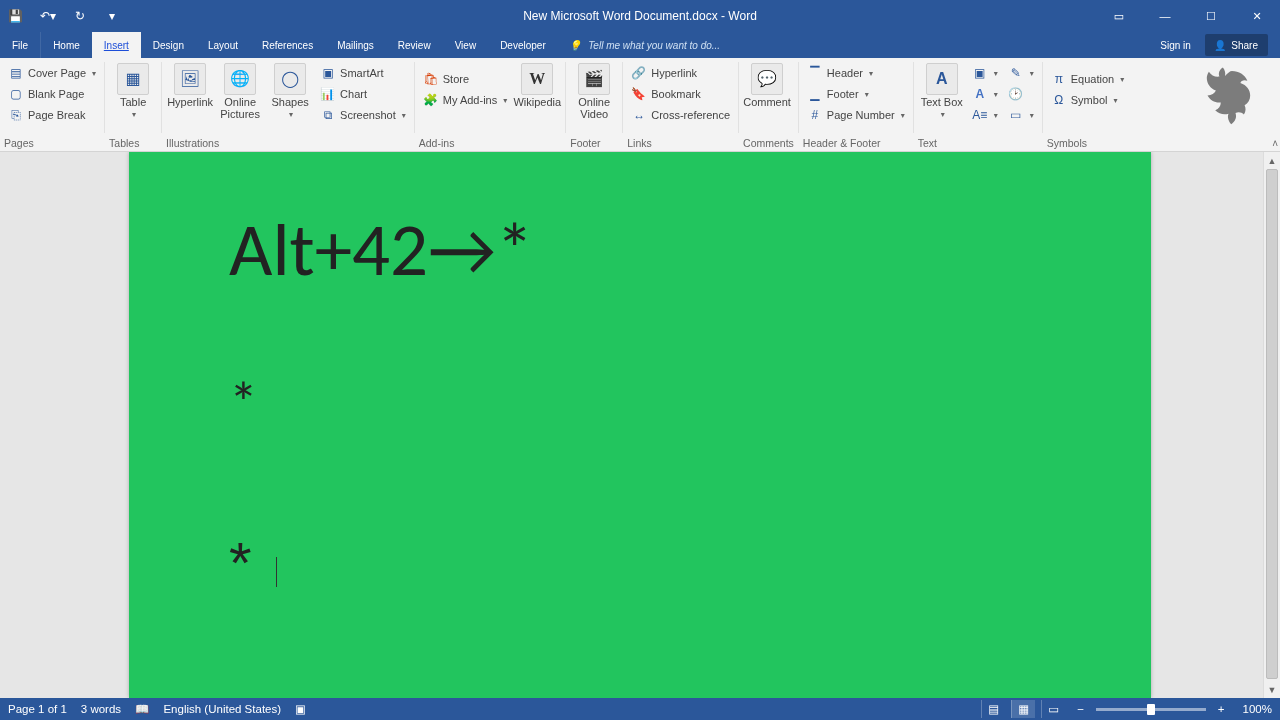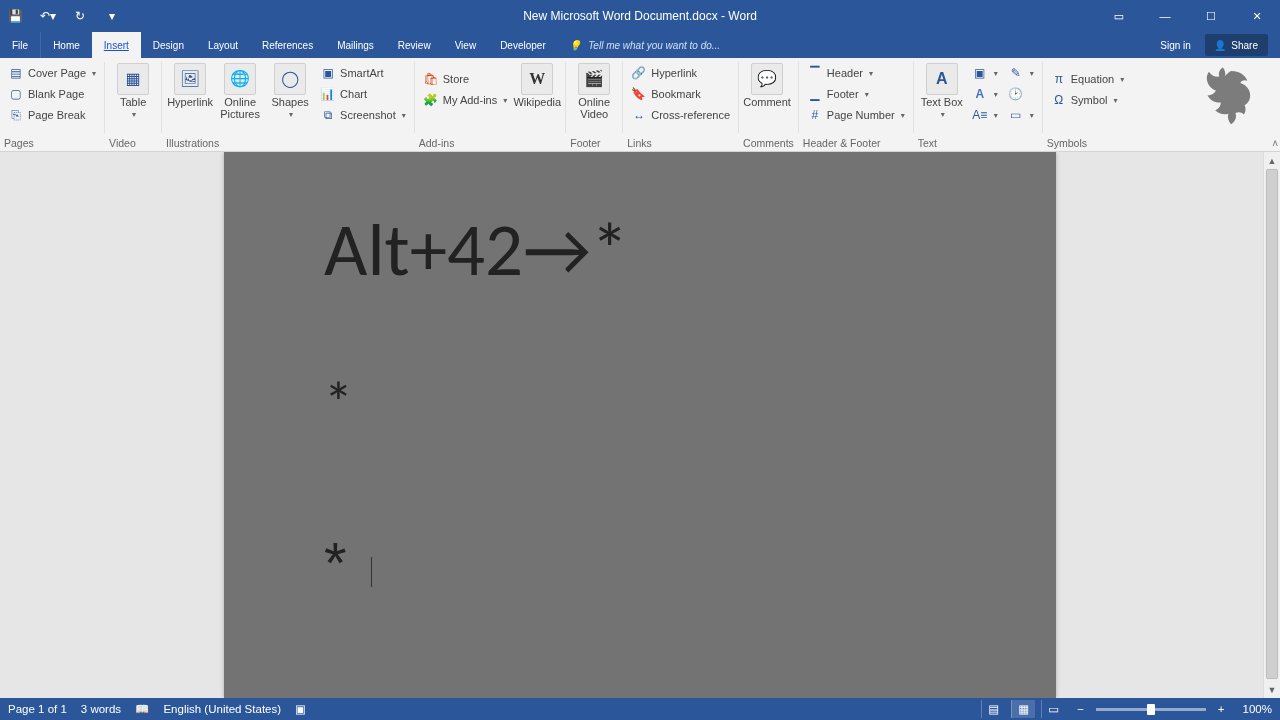--- a/index.html
+++ b/index.html
@@ -29,21 +29,21 @@
 .big{display:flex;flex-direction:column;align-items:center;justify-content:flex-start;width:48px;padding-top:3px;font-size:11px;color:#444;gap:2px;text-align:center;line-height:1.05;}
 .big .icon{width:32px;height:32px;background:#eaeaea;border:1px solid #cfcfcf;border-radius:2px;display:flex;align-items:center;justify-content:center;font-size:16px;color:#2b579a;}
 .stack3{display:flex;flex-direction:column;gap:3px;padding-top:4px;}
 .small{display:flex;align-items:center;gap:4px;font-size:11px;color:#444;padding:1px 4px;white-space:nowrap;}
 .small .icon{width:16px;height:16px;display:flex;align-items:center;justify-content:center;color:#2b579a;font-size:12px;}
 .dd::after{content:'▾';font-size:8px;color:#666;margin-left:2px;}
 .ribbon .dragon{position:absolute;right:20px;top:6px;width:70px;height:70px;opacity:.75;}
 .ribbon .collapse{position:absolute;right:2px;bottom:2px;font-size:10px;color:#666;}
 
 .docarea{position:relative;height:546px;background:#e6e6e6;display:flex;justify-content:center;overflow:hidden;}
-.page{width:832px;background:#737373;box-shadow:0 0 4px rgba(0,0,0,.25);margin-top:0;padding:60px 90px 0 100px;color:#222;}
+.page{width:1022px;background:#22c55e;box-shadow:0 0 4px rgba(0,0,0,.25);margin-top:0;padding:60px 90px 0 100px;color:#222;}
 .tline1{font-family:Calibri,Arial,sans-serif;font-size:75px;line-height:1;}
 .tblock{font-family:Calibri,Arial,sans-serif;font-size:58px;margin-top:80px;}
 .tblock2{font-family:Calibri,Arial,sans-serif;font-size:58px;margin-top:90px;}
 .caret{display:inline-block;width:1px;height:30px;background:#333;margin-left:24px;vertical-align:-4px;}
 .vscroll{position:absolute;top:0;right:0;bottom:0;width:17px;background:#f0f0f0;border-left:1px solid #dcdcdc;}
 .vscroll .up,.vscroll .down{height:17px;display:flex;align-items:center;justify-content:center;font-size:9px;color:#666;}
 .vscroll .down{position:absolute;bottom:0;left:0;right:0;}
 .vscroll .thumb{position:absolute;top:17px;left:2px;right:2px;height:510px;background:#cfcfcf;border:1px solid #bcbcbc;border-radius:2px;}
 
 .status{height:22px;background:#2b579a;color:#fff;display:flex;align-items:center;font-size:11.5px;gap:14px;padding:0 8px;}
@@ -119,21 +119,21 @@
   </div>
   <div class="sep"></div>
 
   <div class="group">
     <div class="body">
       <div class="big dd">
         <span class="icon">▦</span>
         <span>Table</span>
       </div>
     </div>
-    <div class="group-label">Video</div>
+    <div class="group-label">Tables</div>
   </div>
   <div class="sep"></div>
 
   <div class="group">
     <div class="body">
       <div class="big">
           <span class="icon">🖼</span>
           <span>Hyperlink</span>
         </div>
       <div class="big">

